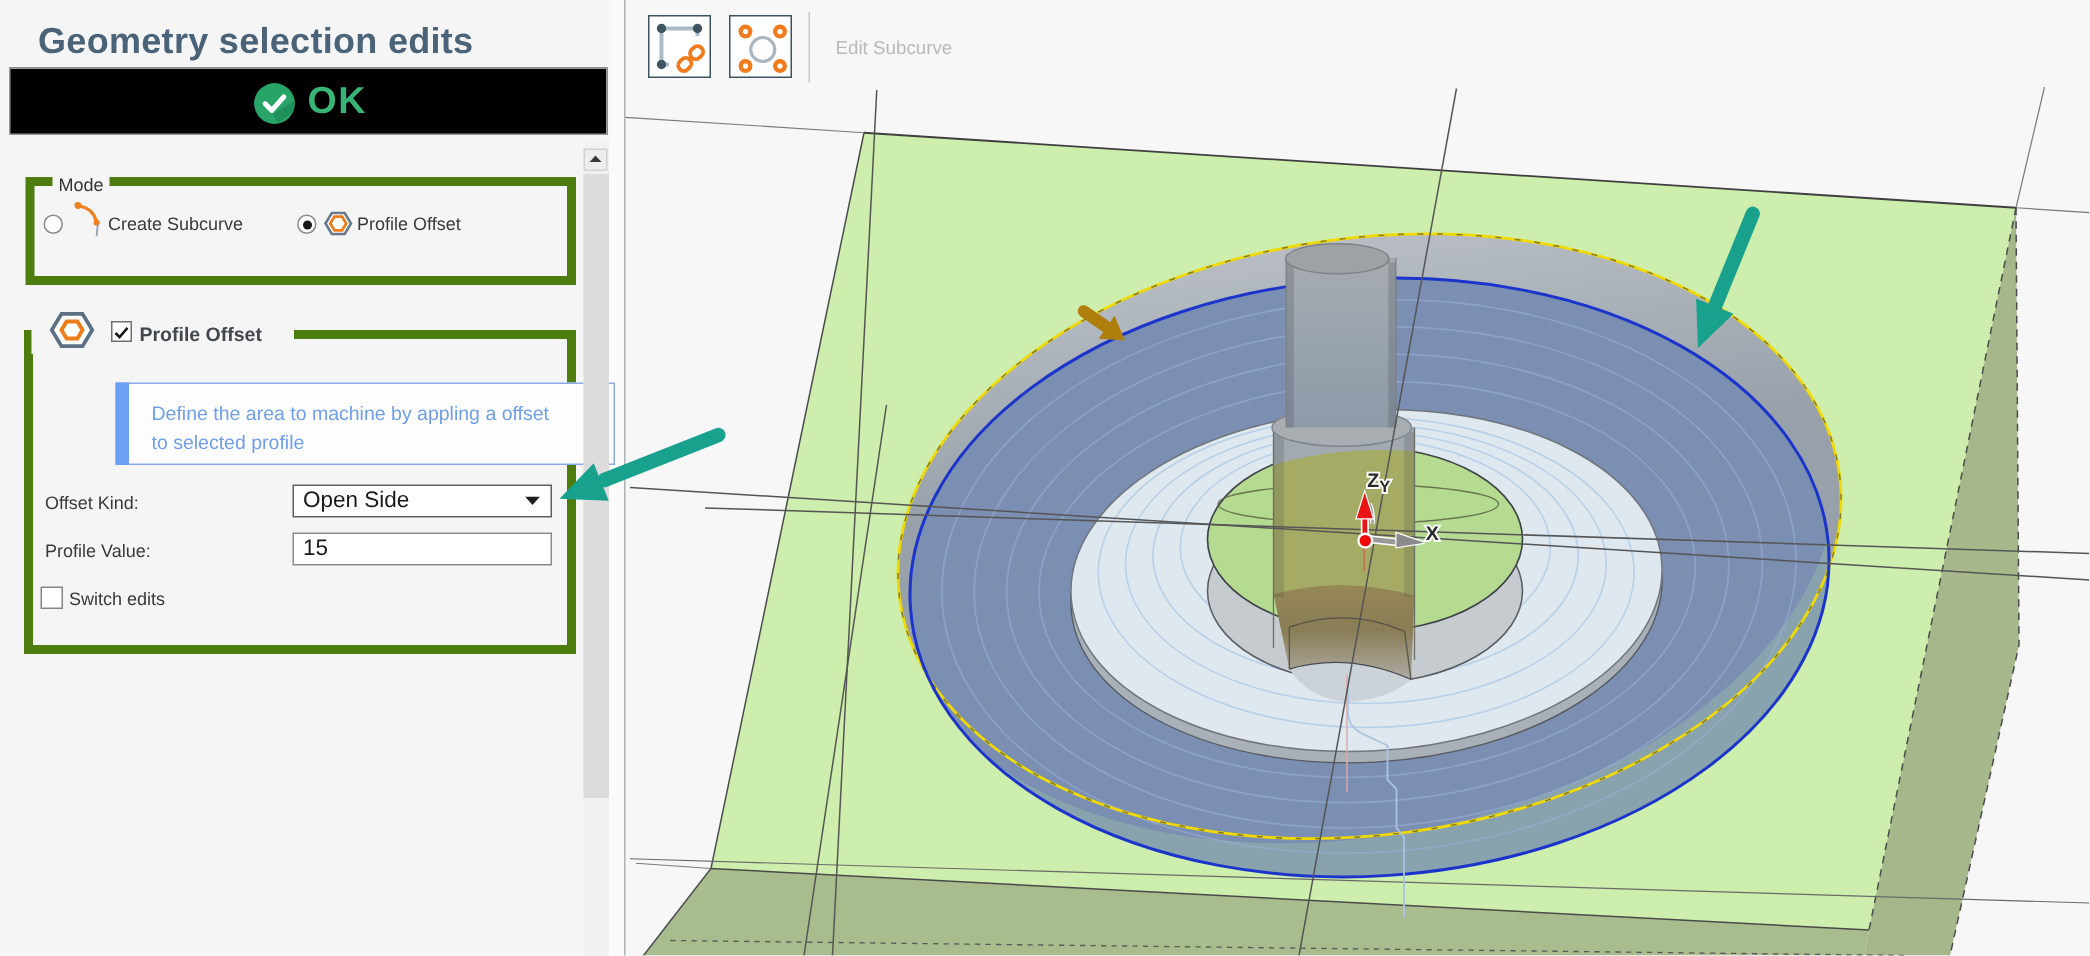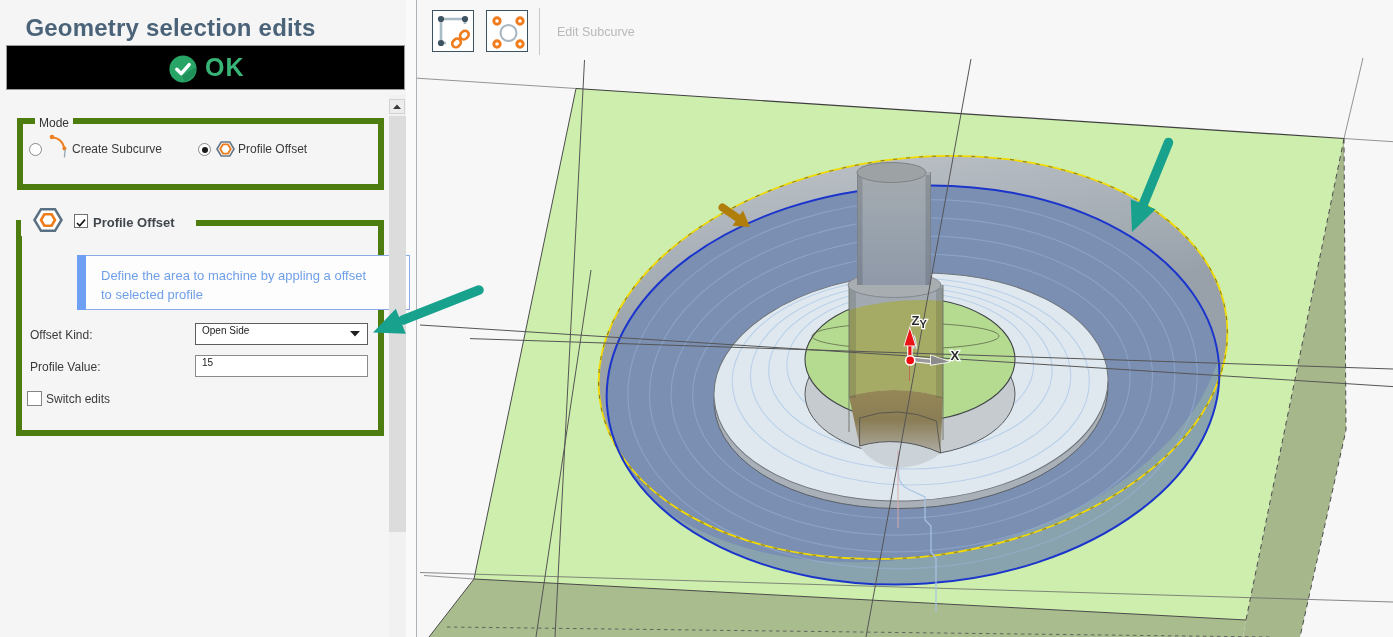--- a/index.html
+++ b/index.html
@@ -14,21 +14,21 @@
   #oktext{position:absolute;left:198px;top:7px;font-size:25px;font-weight:bold;color:#38b476;letter-spacing:1px;}
   .group{position:absolute;border:6px solid #4d7c0f;background:transparent;}
   .glabel{position:absolute;top:-8px;background:#f5f5f6;font-size:12px;color:#333;padding:0 4px;line-height:14px;}
   .radio{position:absolute;width:11px;height:11px;border:1px solid #8a8a8a;border-radius:50%;background:#fff;}
   .radio .dot{position:absolute;left:2.5px;top:2.5px;width:6px;height:6px;border-radius:50%;background:#1a1a1a;}
   .lbl{position:absolute;font-size:12px;color:#3a3a3a;white-space:nowrap;}
   .cb{position:absolute;width:12px;height:12px;background:#fff;border:1px solid #707070;}
   #infobox{position:absolute;left:29px;top:255px;width:331px;height:53px;border:1px solid #8aabe8;background:#fdfdfe;margin-left:48px;}
   #infobar{position:absolute;left:-1px;top:-1px;width:9px;height:55px;background:#6d9ff2;}
   #infotext{position:absolute;left:23px;top:11px;font-size:13px;color:#6f9fe8;line-height:18.5px;}
-  .field{position:absolute;left:195px;width:165px;height:19px;background:#fff;font-size:10px;color:#1a1a1a;
+  .field{position:absolute;left:195px;width:165px;height:19px;background:#fff;font-size:15px;color:#1a1a1a;
     padding:1px 0 0 6px;}
   #scrolltrack{position:absolute;left:389px;top:95px;width:17px;height:542px;background:#f1f1f1;}
   #scrollthumb{position:absolute;left:0px;top:21px;width:17px;height:416px;background:#dcdcdc;}
   #scrollbtn{position:absolute;left:0px;top:4px;width:14px;height:13px;background:#ededed;border:1.5px solid #d2d2d2;}
   .toolbtn{position:absolute;top:10px;width:40px;height:40px;background:#fff;border:1.5px solid #3d5260;}
   #tbsep{position:absolute;left:539px;top:8px;width:1px;height:47px;background:#c9c9c9;}
   #editgeo{position:absolute;left:557px;top:25px;font-size:12.5px;color:#b9b9b9;}
   #overlay{position:absolute;left:0;top:0;width:1393px;height:637px;}
 </style>
 </head>

